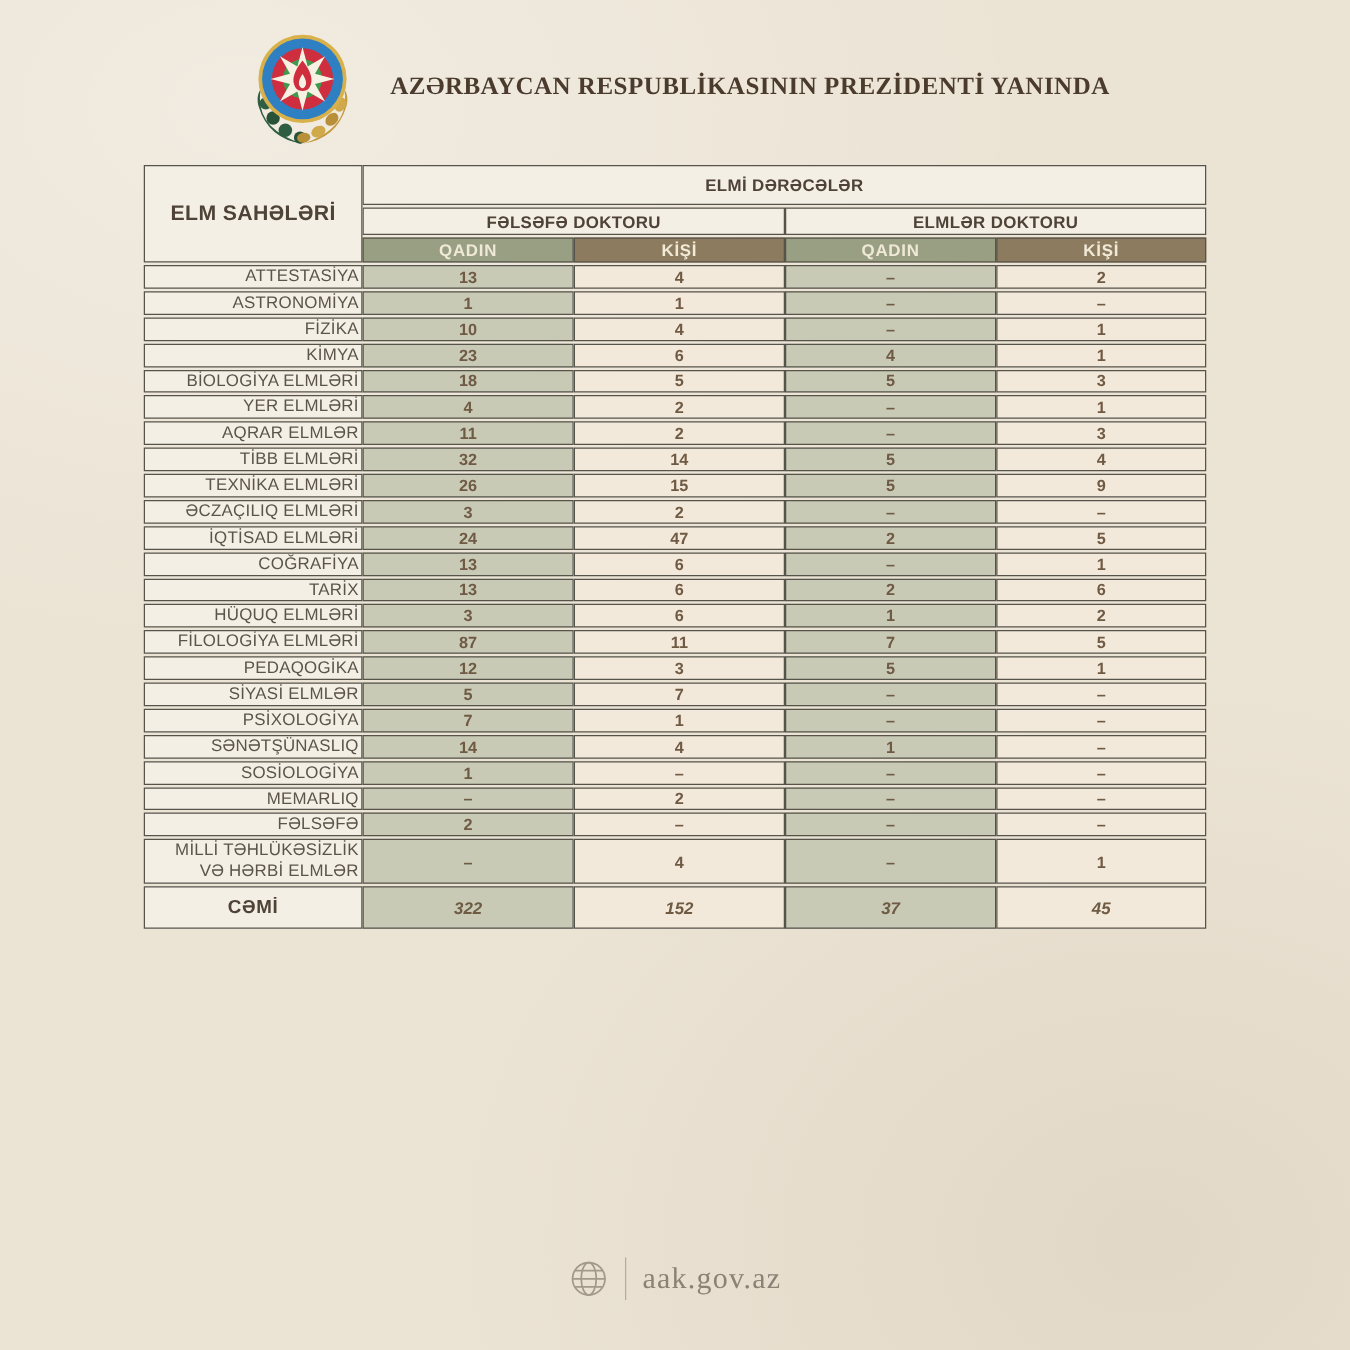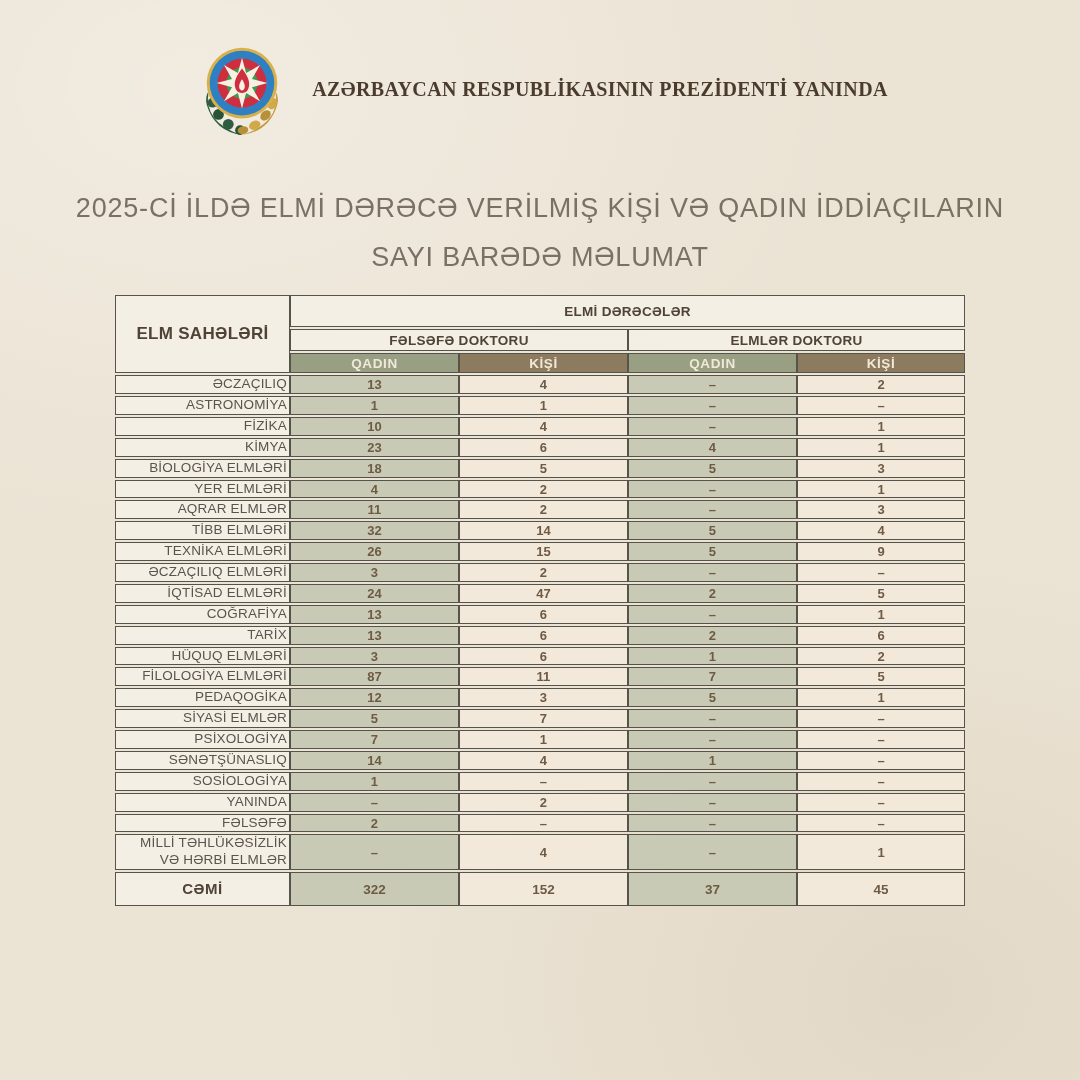--- a/index.html
+++ b/index.html
@@ -8,21 +8,21 @@
     font-family:"Liberation Sans","DejaVu Sans",sans-serif;
     background:
       radial-gradient(1100px 760px at 18% 8%, rgba(255,255,255,.30), transparent 60%),
       radial-gradient(900px 720px at 85% 92%, rgba(168,148,118,.14), transparent 62%),
       var(--page_bg,#ebe3d4);
     color:var(--label_ink,#5a544c);
   }
   .page{width:1080px;height:1080px;position:relative;}
 
   
-  .org-header{padding-top:40px;display:flex;align-items:center;justify-content:center;gap:20px;}
+  .org-header{padding-top:20px;display:flex;align-items:center;justify-content:center;gap:20px;}
   .emblem{width:100px;height:98px;flex:0 0 auto;}
   .org-name{
     font-family:"Liberation Serif","DejaVu Serif",serif;
     font-weight:bold;font-size:20px;line-height:1.5;letter-spacing:.4px;
     color:var(--ink_dark,#4a3b2d);text-align:center;
   }
 
   
   .main-title{
     margin:46px 60px 0 60px;text-align:center;
@@ -61,21 +61,21 @@
     text-align:right;padding-right:10px;font-size:13.5px;line-height:1.25;letter-spacing:.2px;
   }
   td.val{text-align:center;font-weight:bold;color:var(--value_ink,#6f5a44);}
   td.val.qadin{background:var(--qadin_cell_bg,#c8cab5);}
   td.val.kisi{background:var(--kisi_cell_bg,#f3e9da);}
   tr.total-row td{height:34px;}
   td.total-label{
     text-align:center;font-weight:bold;font-size:15px;padding-right:0;
     color:var(--head_ink,#4f4337);letter-spacing:.5px;
   }
-  tr.total-row td.val{font-size:13.5px;}
+  tr.total-row td.val{font-size:13.5px;font-style:italic;}
 
   
   .site-footer{
     position:absolute;left:0;right:0;bottom:40px;
     display:flex;align-items:center;justify-content:center;gap:13px;
   }
   .globe{width:32px;height:32px;opacity:.85;}
   .footer-divider{width:1px;height:34px;background:var(--footer_ink,#8b8276);opacity:.55;}
   .site-url{
     font-family:"Liberation Serif","DejaVu Serif",serif;
@@ -109,24 +109,20 @@
       <polygon fill="#f6f1e3" points="50,18 54.2,33.8 68.4,25.6 60.2,39.8 76,44 60.2,48.2 68.4,62.4 54.2,54.2 50,70 45.8,54.2 31.6,62.4 39.8,48.2 24,44 39.8,39.8 31.6,25.6 45.8,33.8"></polygon>
 
       <path fill="#cf2e3f" d="M50,29 C57,38 59.5,45 55.5,51.5 C53.5,54.8 46.5,54.8 44.5,51.5 C40.5,45 43,38 50,29 Z"></path>
       <path fill="#f6f1e3" d="M50,40 C53,44.5 53.8,48 51.8,50.6 C50.8,52 49.2,52 48.2,50.6 C46.2,48 47,44.5 50,40 Z"></path>
     </svg>
     <div class="org-name">
       <div>AZƏRBAYCAN RESPUBLİKASININ PREZİDENTİ YANINDA</div>
     </div>
   </div>
 
-  <h1 class="main-title">
-    <span>2025-Cİ İLDƏ ELMİ DƏRƏCƏ VERİLMİŞ KİŞİ VƏ QADIN İDDİAÇILARIN</span><br>
-    <span>SAYI BARƏDƏ MƏLUMAT</span>
-  </h1>
 
   <table class="deg">
     <colgroup>
       <col style="width:175px">
         <col style="width:169px">
         <col style="width:169px">
         <col style="width:169px">
         <col style="width:168px">
     </colgroup>
     <thead>
@@ -140,21 +136,21 @@
       </tr>
       <tr class="t-cols">
         <th class="qadin">QADIN</th>
         <th class="kisi">KİŞİ</th>
         <th class="qadin">QADIN</th>
         <th class="kisi">KİŞİ</th>
       </tr>
     </thead>
     <tbody>
         <tr>
-          <td class="row-label">ƏCZAÇILIQ</td>
+          <td class="row-label">ATTESTASİYA</td>
           <td class="val qadin">13</td>
           <td class="val kisi">4</td>
           <td class="val qadin">–</td>
           <td class="val kisi">2</td>
         </tr>
         <tr>
           <td class="row-label">ASTRONOMİYA</td>
           <td class="val qadin">1</td>
           <td class="val kisi">1</td>
           <td class="val qadin">–</td>
@@ -280,21 +276,21 @@
           <td class="val kisi">–</td>
         </tr>
         <tr>
           <td class="row-label">SOSİOLOGİYA</td>
           <td class="val qadin">1</td>
           <td class="val kisi">–</td>
           <td class="val qadin">–</td>
           <td class="val kisi">–</td>
         </tr>
         <tr>
-          <td class="row-label">YANINDA</td>
+          <td class="row-label">MEMARLIQ</td>
           <td class="val qadin">–</td>
           <td class="val kisi">2</td>
           <td class="val qadin">–</td>
           <td class="val kisi">–</td>
         </tr>
         <tr>
           <td class="row-label">FƏLSƏFƏ</td>
           <td class="val qadin">2</td>
           <td class="val kisi">–</td>
           <td class="val qadin">–</td>
@@ -310,14 +306,27 @@
         <tr class="total-row">
           <td class="row-label total-label">CƏMİ</td>
           <td class="val qadin">322</td>
           <td class="val kisi">152</td>
           <td class="val qadin">37</td>
           <td class="val kisi">45</td>
         </tr>
       </tbody>
   </table>
 
+  <div class="site-footer">
+    <svg class="globe" viewBox="0 0 32 32" aria-hidden="true">
+      <g fill="none" stroke="#968d80" stroke-width="1.4">
+        <circle cx="16" cy="16" r="13"></circle>
+        <ellipse cx="16" cy="16" rx="6" ry="13"></ellipse>
+        <line x1="3" y1="16" x2="29" y2="16"></line>
+        <line x1="5" y1="9.5" x2="27" y2="9.5"></line>
+        <line x1="5" y1="22.5" x2="27" y2="22.5"></line>
+      </g>
+    </svg>
+    <div class="footer-divider"></div>
+    <span class="site-url">aak.gov.az</span>
+  </div>
 
 </div>
 
 </body></html>

